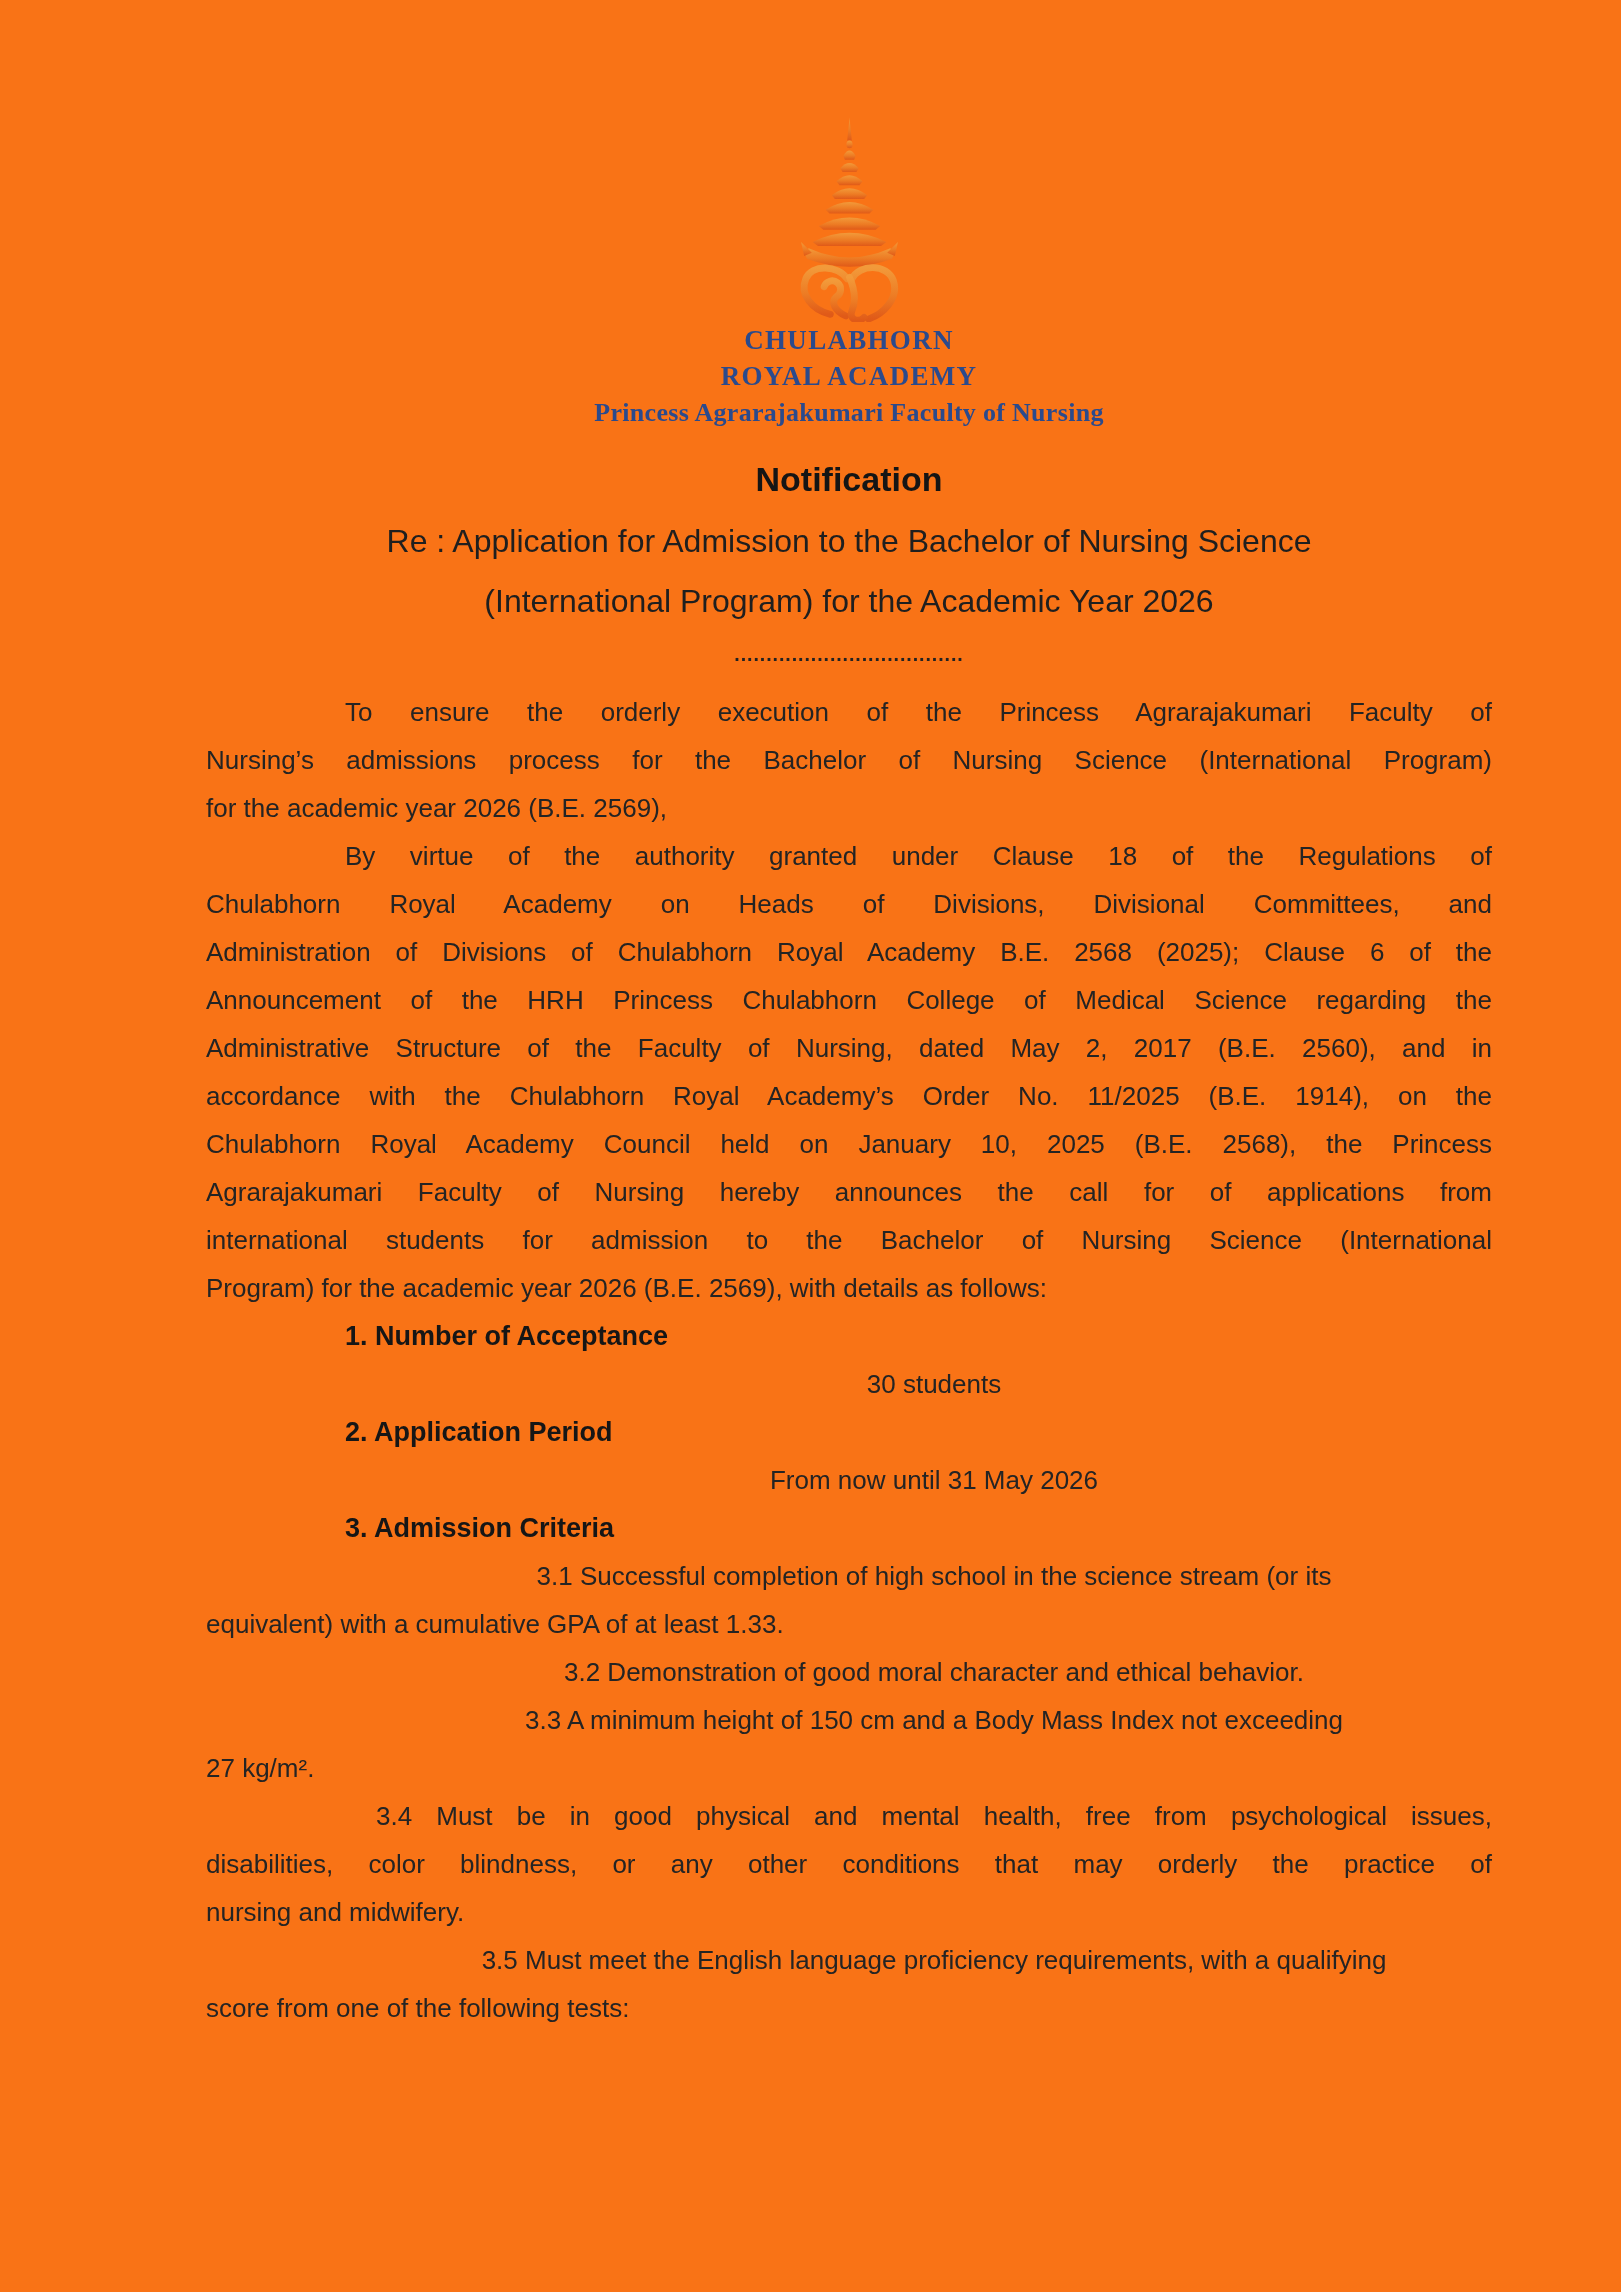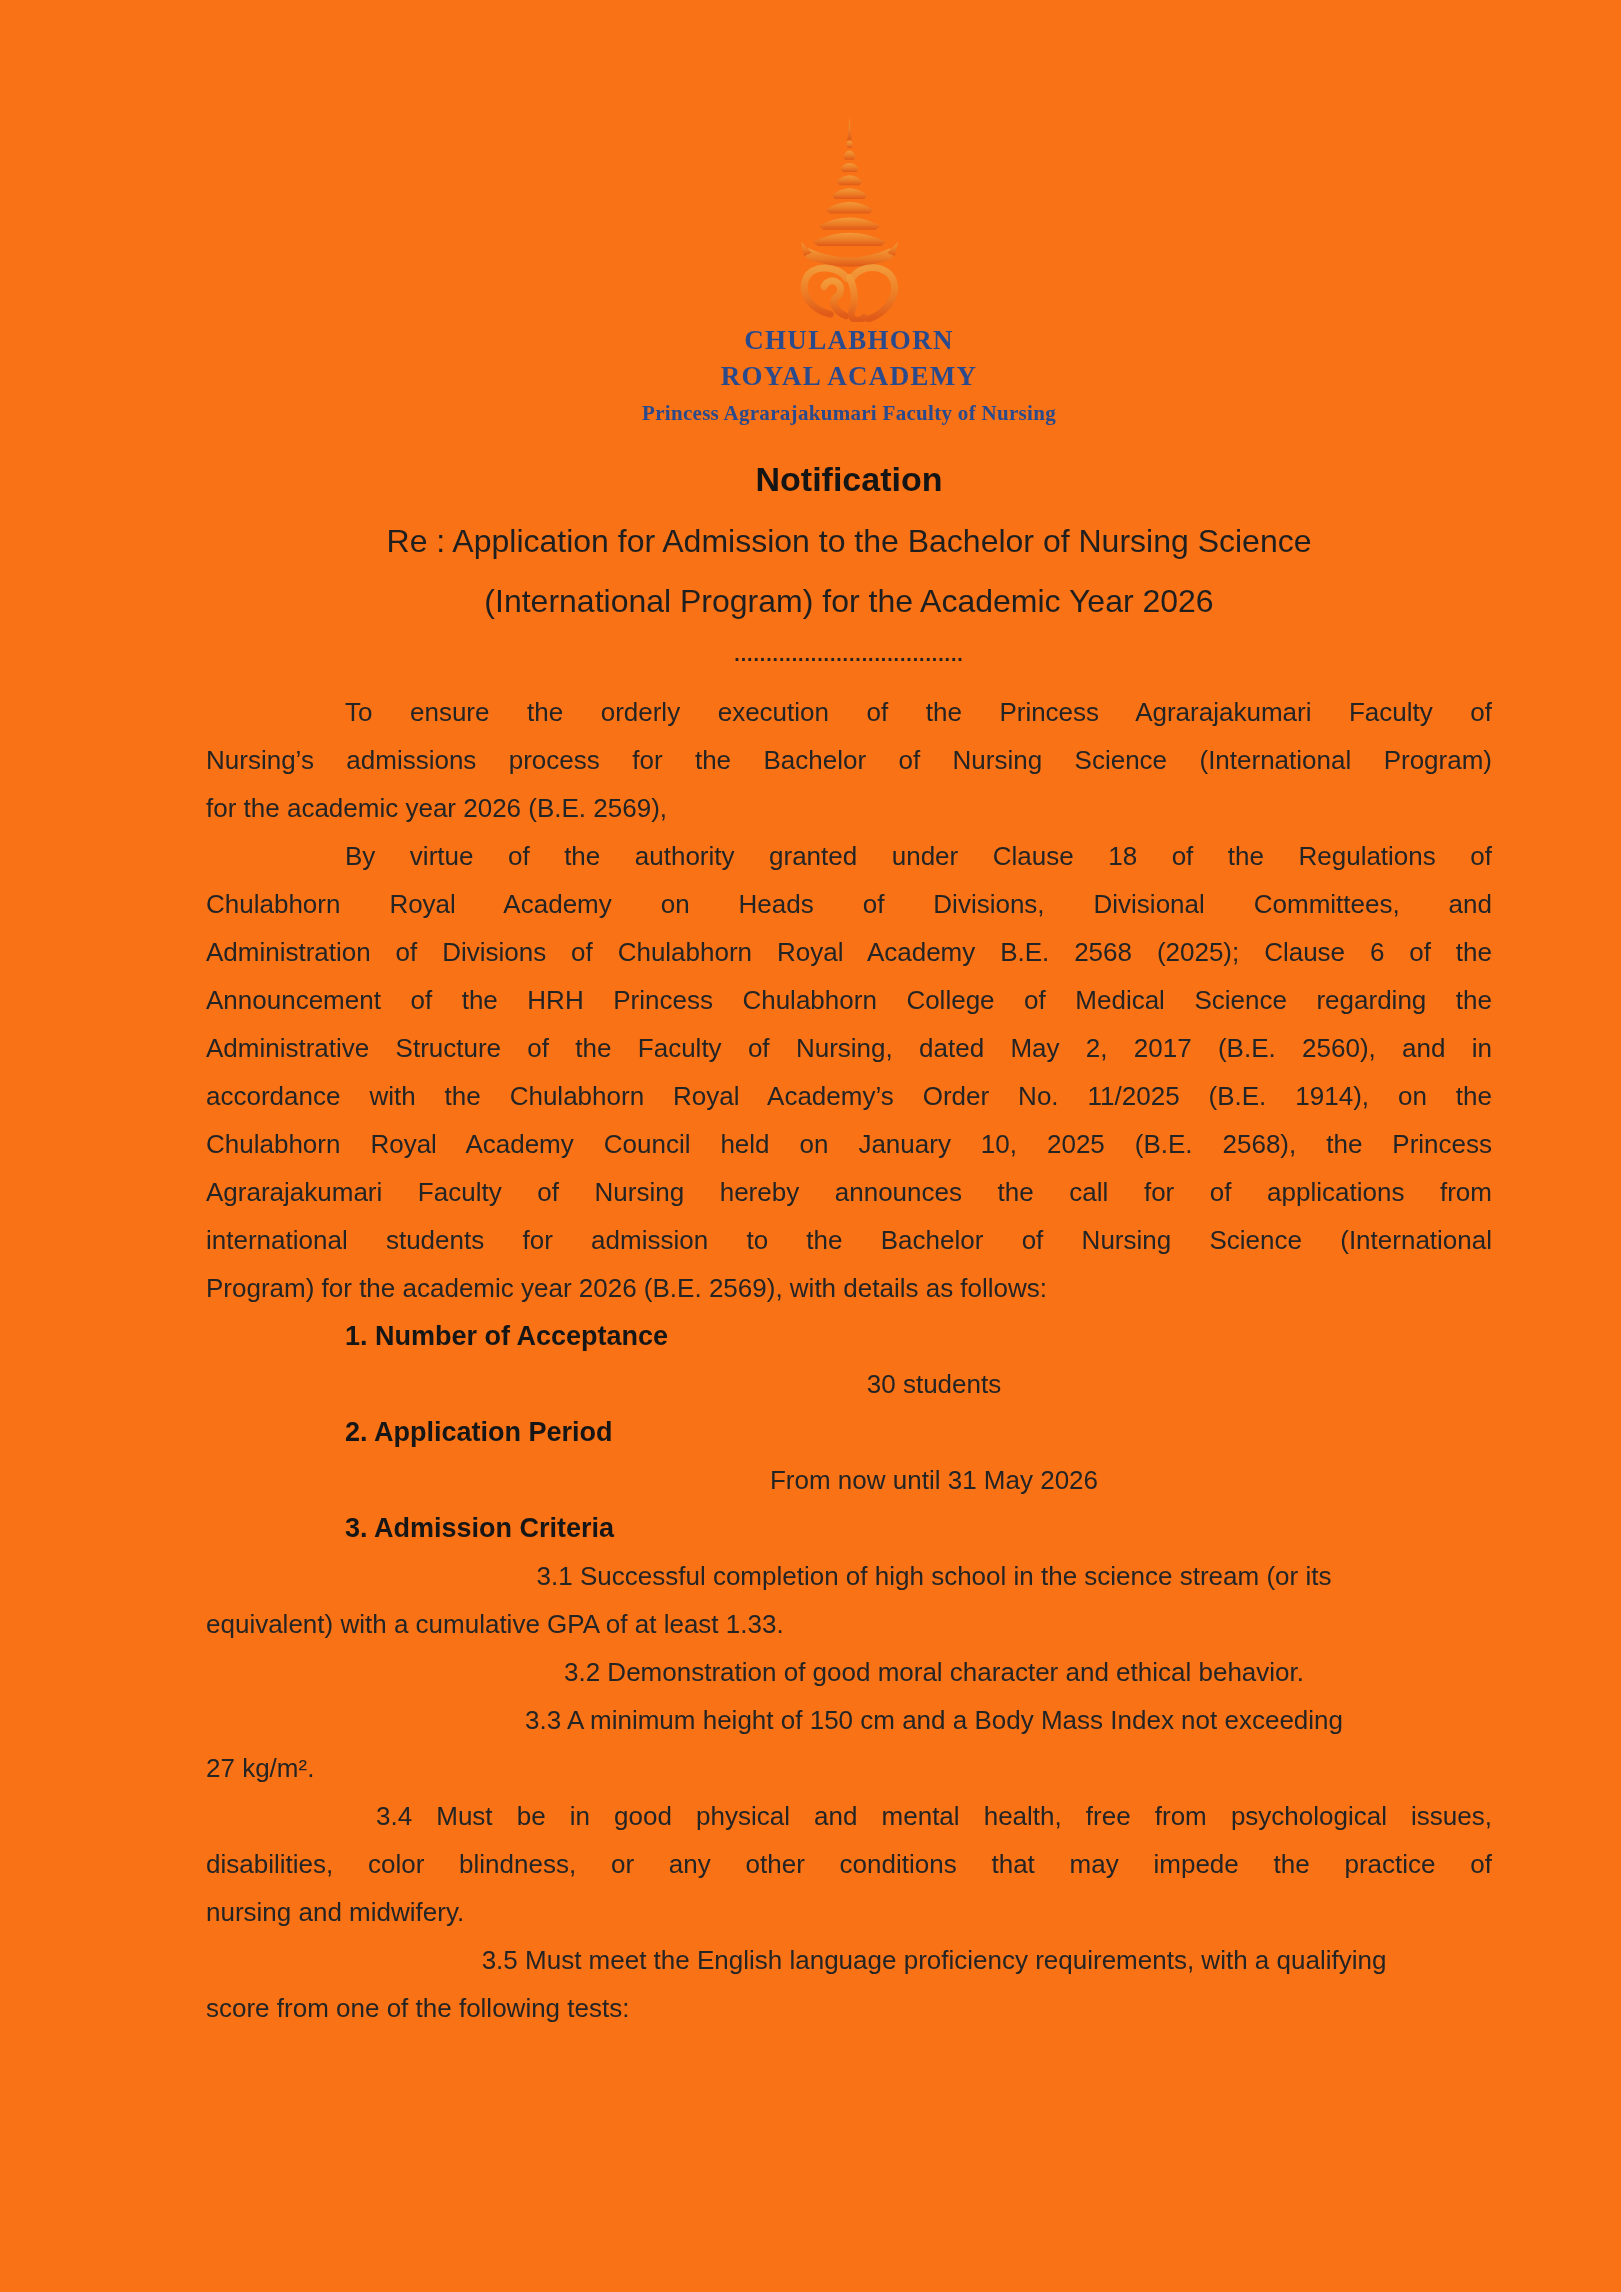--- a/index.html
+++ b/index.html
@@ -23,21 +23,21 @@
     font-weight: 700;
     color: #2b4a8c;
     font-size: 27px;
     line-height: 36px;
     letter-spacing: 1.3px;
   }
   .org3 {
     font-family: "Liberation Serif", "DejaVu Serif", serif;
     font-weight: 700;
     color: #2b4a8c;
-    font-size: 21px;
+    font-size: 26px;
     line-height: 38px;
     letter-spacing: 0.3px;
   }
   .doc-head { margin: 0 129px 10px 206px; text-align: center; }
   .title {
     font-size: 34px;
     font-weight: 700;
     line-height: 50px;
     margin-top: 21.5px;
     color: #151515;
@@ -140,21 +140,21 @@
 
     <div class="ln i2">3.1 Successful completion of high school in the science stream (or its</div>
     <div class="ln">equivalent) with a cumulative GPA of at least 1.33.</div>
 
     <div class="ln i2">3.2 Demonstration of good moral character and ethical behavior.</div>
 
     <div class="ln i2">3.3 A minimum height of 150 cm and a Body Mass Index not exceeding</div>
     <div class="ln">27 kg/m².</div>
 
     <div class="ln jf i2">3.4 Must be in good physical and mental health, free from psychological issues,</div>
-    <div class="ln jf">disabilities, color blindness, or any other conditions that may impede the practice of</div>
+    <div class="ln jf">disabilities, color blindness, or any other conditions that may orderly the practice of</div>
     <div class="ln">nursing and midwifery.</div>
 
     <div class="ln i2">3.5 Must meet the English language proficiency requirements, with a qualifying</div>
     <div class="ln">score from one of the following tests:</div>
 
   </div>
 </div>
 
 
 </body></html>

